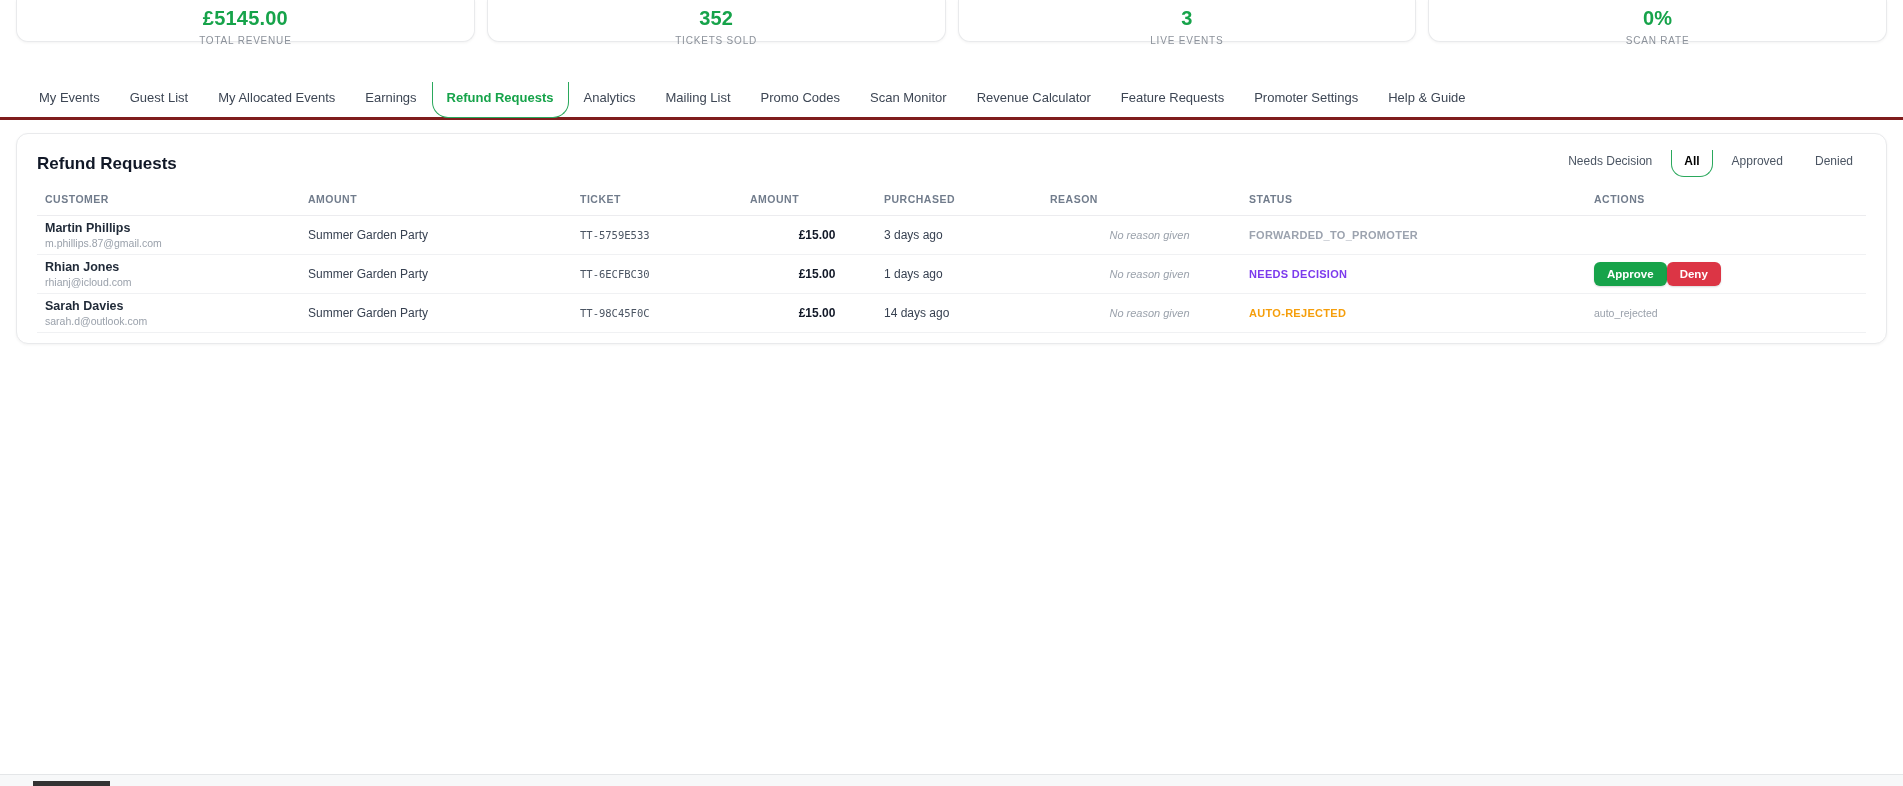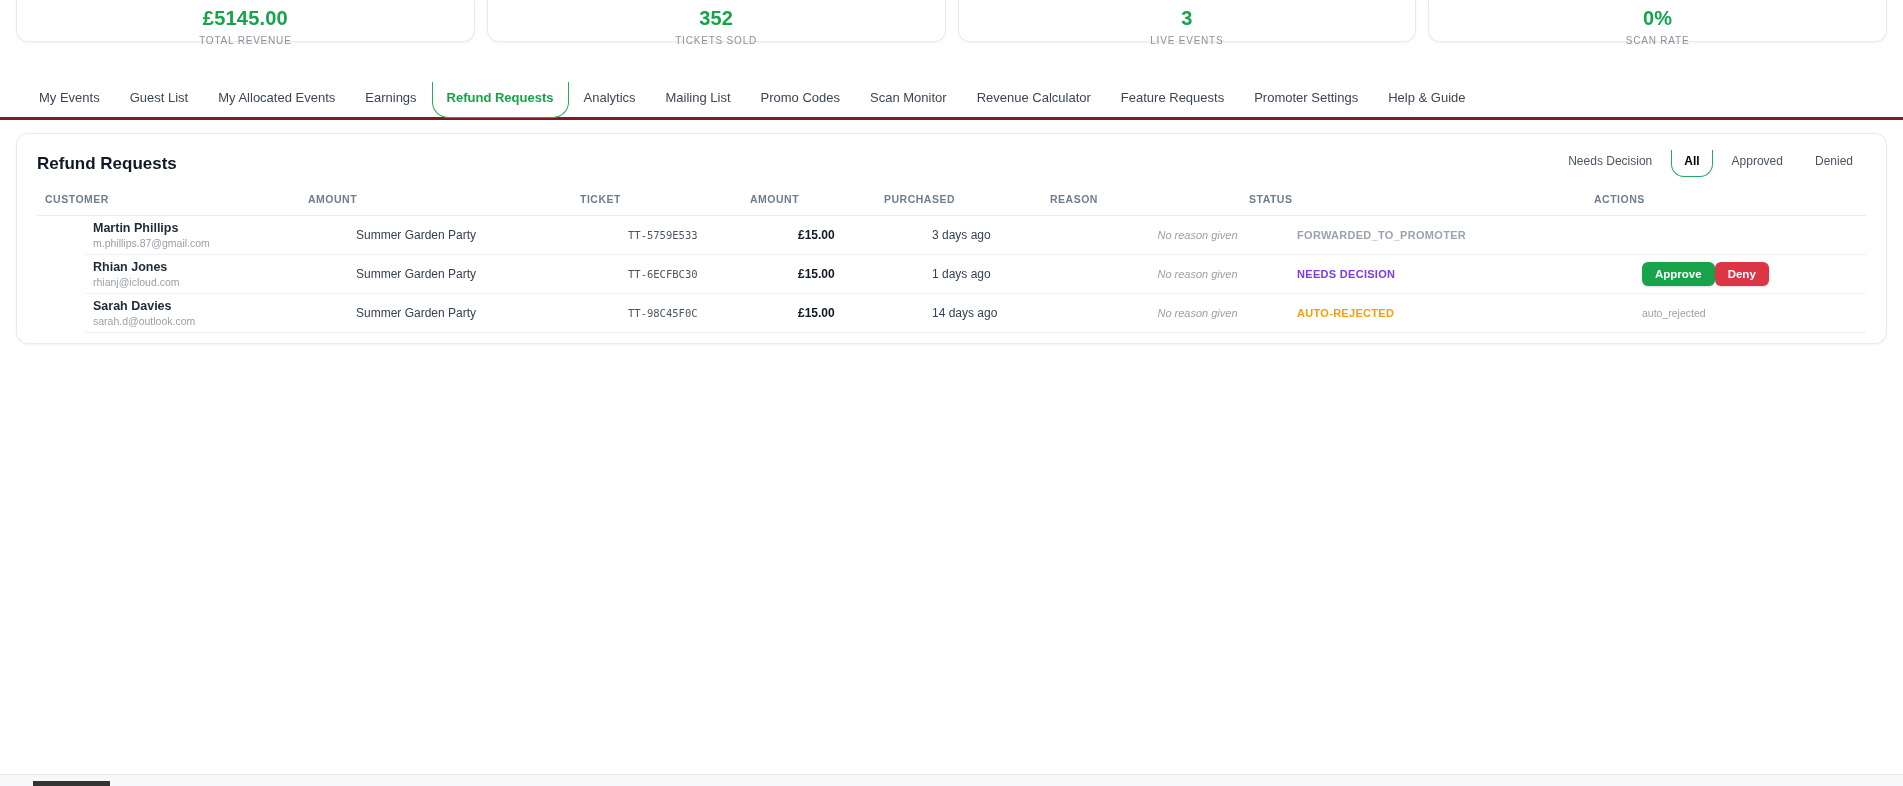--- a/index.html
+++ b/index.html
@@ -121,31 +121,30 @@
     font-size: 10.5px;
     font-weight: bold;
     color: #717c8c;
     letter-spacing: .5px;
   }
   .tbl-row {
     border-bottom: 1px solid #f0f1f3;
     min-height: 36px;
     padding-top: 5px;
     padding-bottom: 5px;
-    margin-left: 48px;
   }
   .cust-name { font-size: 12.5px; font-weight: bold; color: #1f2937; }
   .cust-email { font-size: 10.5px; color: #9aa1ab; margin-top: 2px; }
   .cell-event { font-size: 12px; color: #374151; }
   .cell-ticket {
     font-family: "DejaVu Sans Mono", "Liberation Mono", monospace;
     font-size: 10.5px;
     color: #4b5563;
   }
-  .cell-amount { font-size: 12px; font-weight: bold; color: #111827; }
+  .cell-amount { font-size: 12px; font-weight: bold; color: #111827; text-align: center; }
   .cell-purchased { font-size: 12px; color: #374151; }
   .cell-reason { font-size: 11px; font-style: italic; color: #9aa1ab; text-align: center; }
   .cell-status { font-size: 11px; font-weight: bold; letter-spacing: .3px; }
   .cell-actions { display: flex; align-items: center; gap: 0; }
   .btn {
     border: none;
     border-radius: 6px;
     color: #fff;
     font-family: inherit;
     font-size: 11.5px;

